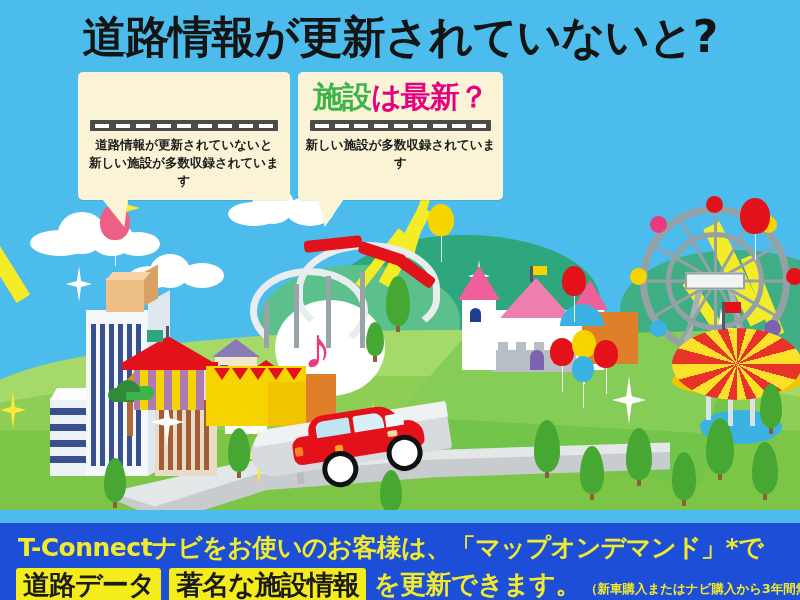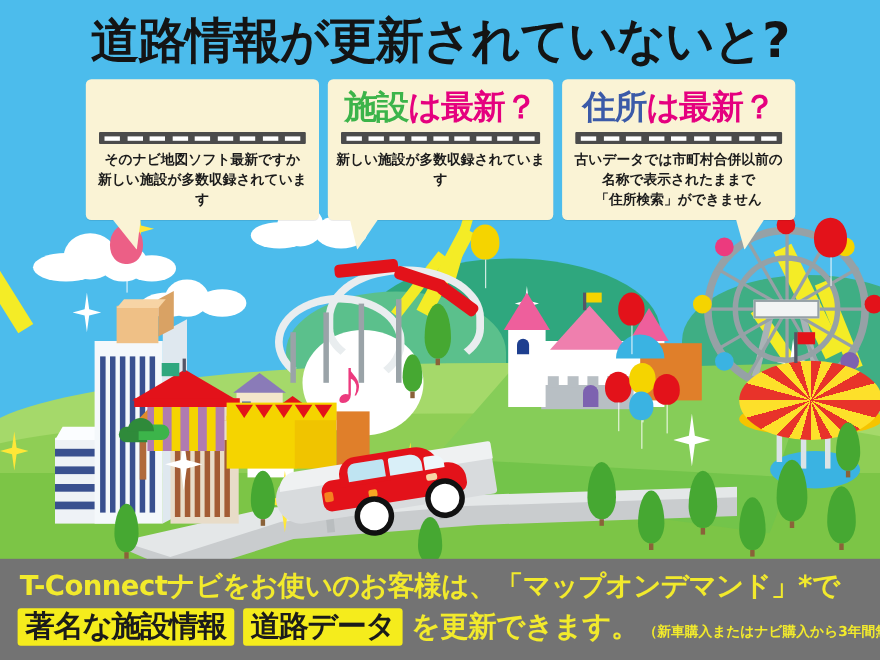--- a/index.html
+++ b/index.html
@@ -107,21 +107,21 @@
   .t-blue .k1{color:#3b5aa8;}
 
   .divider{position:absolute;left:12px;top:48px;right:12px;height:11px;background:#4b4b4b;border-radius:1px;
     display:flex;align-items:center;justify-content:space-between;padding:0 5px;box-sizing:border-box;}
   .divider i{display:block;width:14px;height:4px;background:#fff;}
 
   .box-body{position:absolute;left:6px;right:6px;top:64px;text-align:center;color:#1b1b1b;
     font-family:"DejaVu Sans","Liberation Sans",sans-serif;font-weight:700;font-size:12.5px;line-height:18px;}
 
   
-  .banner{position:absolute;left:0;bottom:0;width:800px;height:92px;background:#737373;}
+  .banner{position:absolute;left:0;bottom:0;width:800px;height:77px;background:#1d4ed8;}
   .banner-line1{position:absolute;left:18px;top:8px;white-space:nowrap;color:#f2ea2c;
     font-family:"DejaVu Sans","Liberation Sans",sans-serif;font-weight:700;font-size:25px;letter-spacing:-.5px;}
   .banner-line2{position:absolute;left:16px;top:44px;display:flex;align-items:center;white-space:nowrap;}
   .chip{background:#f5ec1c;color:#1b1b1b;border-radius:3px;padding:2px 7px;margin-right:8px;
     font-family:"DejaVu Sans","Liberation Sans",sans-serif;font-weight:700;font-size:27px;letter-spacing:-1px;line-height:30px;}
   .tail-txt{color:#f2ea2c;font-family:Liberation Serif, serif;font-weight:700;font-size:26px;letter-spacing:-.5px;}
   .fineprint{color:#f2ea2c;font-family:"DejaVu Sans","Liberation Sans",sans-serif;font-weight:700;font-size:12.5px;margin-left:4px;align-self:flex-end;padding-bottom:4px;}
 </style>
 </head>
 <body>
@@ -420,21 +420,21 @@
           <i></i>
           <i></i>
           <i></i>
           <i></i>
           <i></i>
           <i></i>
           <i></i>
           <i></i>
       </div>
       <div class="box-body">
-        <div>そのナビ地図ソフト最新ですか</div>
+        <div>道路情報が更新されていないと</div>
         <div>新しい施設が多数収録されています</div>
       </div>
       <div class="box-tail"></div>
     </div>
 
     <div class="box box2">
       <div class="box-title t-green">
         <span class="k1">施設</span><span class="k2">は最新？</span>
       </div>
       <div class="divider">
@@ -447,47 +447,25 @@
           <i></i>
           <i></i>
           <i></i>
       </div>
       <div class="box-body">
         <div>新しい施設が多数収録されています</div>
       </div>
       <div class="box-tail"></div>
     </div>
 
-    <div class="box box3">
-      <div class="box-title t-blue">
-        <span class="k1">住所</span><span class="k2">は最新？</span>
-      </div>
-      <div class="divider">
-        <i></i>
-          <i></i>
-          <i></i>
-          <i></i>
-          <i></i>
-          <i></i>
-          <i></i>
-          <i></i>
-          <i></i>
-      </div>
-      <div class="box-body">
-        <div>古いデータでは市町村合併以前の</div>
-        <div>名称で表示されたままで</div>
-        <div>「住所検索」ができません</div>
-      </div>
-      <div class="box-tail"></div>
-    </div>
   </div>
 
   <div class="banner">
     <div class="banner-line1">T-Connectナビをお使いのお客様は、「マップオンデマンド」*で</div>
     <div class="banner-line2">
+      <span class="chip">道路データ</span>
       <span class="chip">著名な施設情報</span>
-      <span class="chip">道路データ</span>
       <span class="tail-txt">を更新できます。</span>
       <span class="fineprint">（新車購入またはナビ購入から3年間無料）</span>
     </div>
   </div>
 
 </div>
 
 </body></html>

